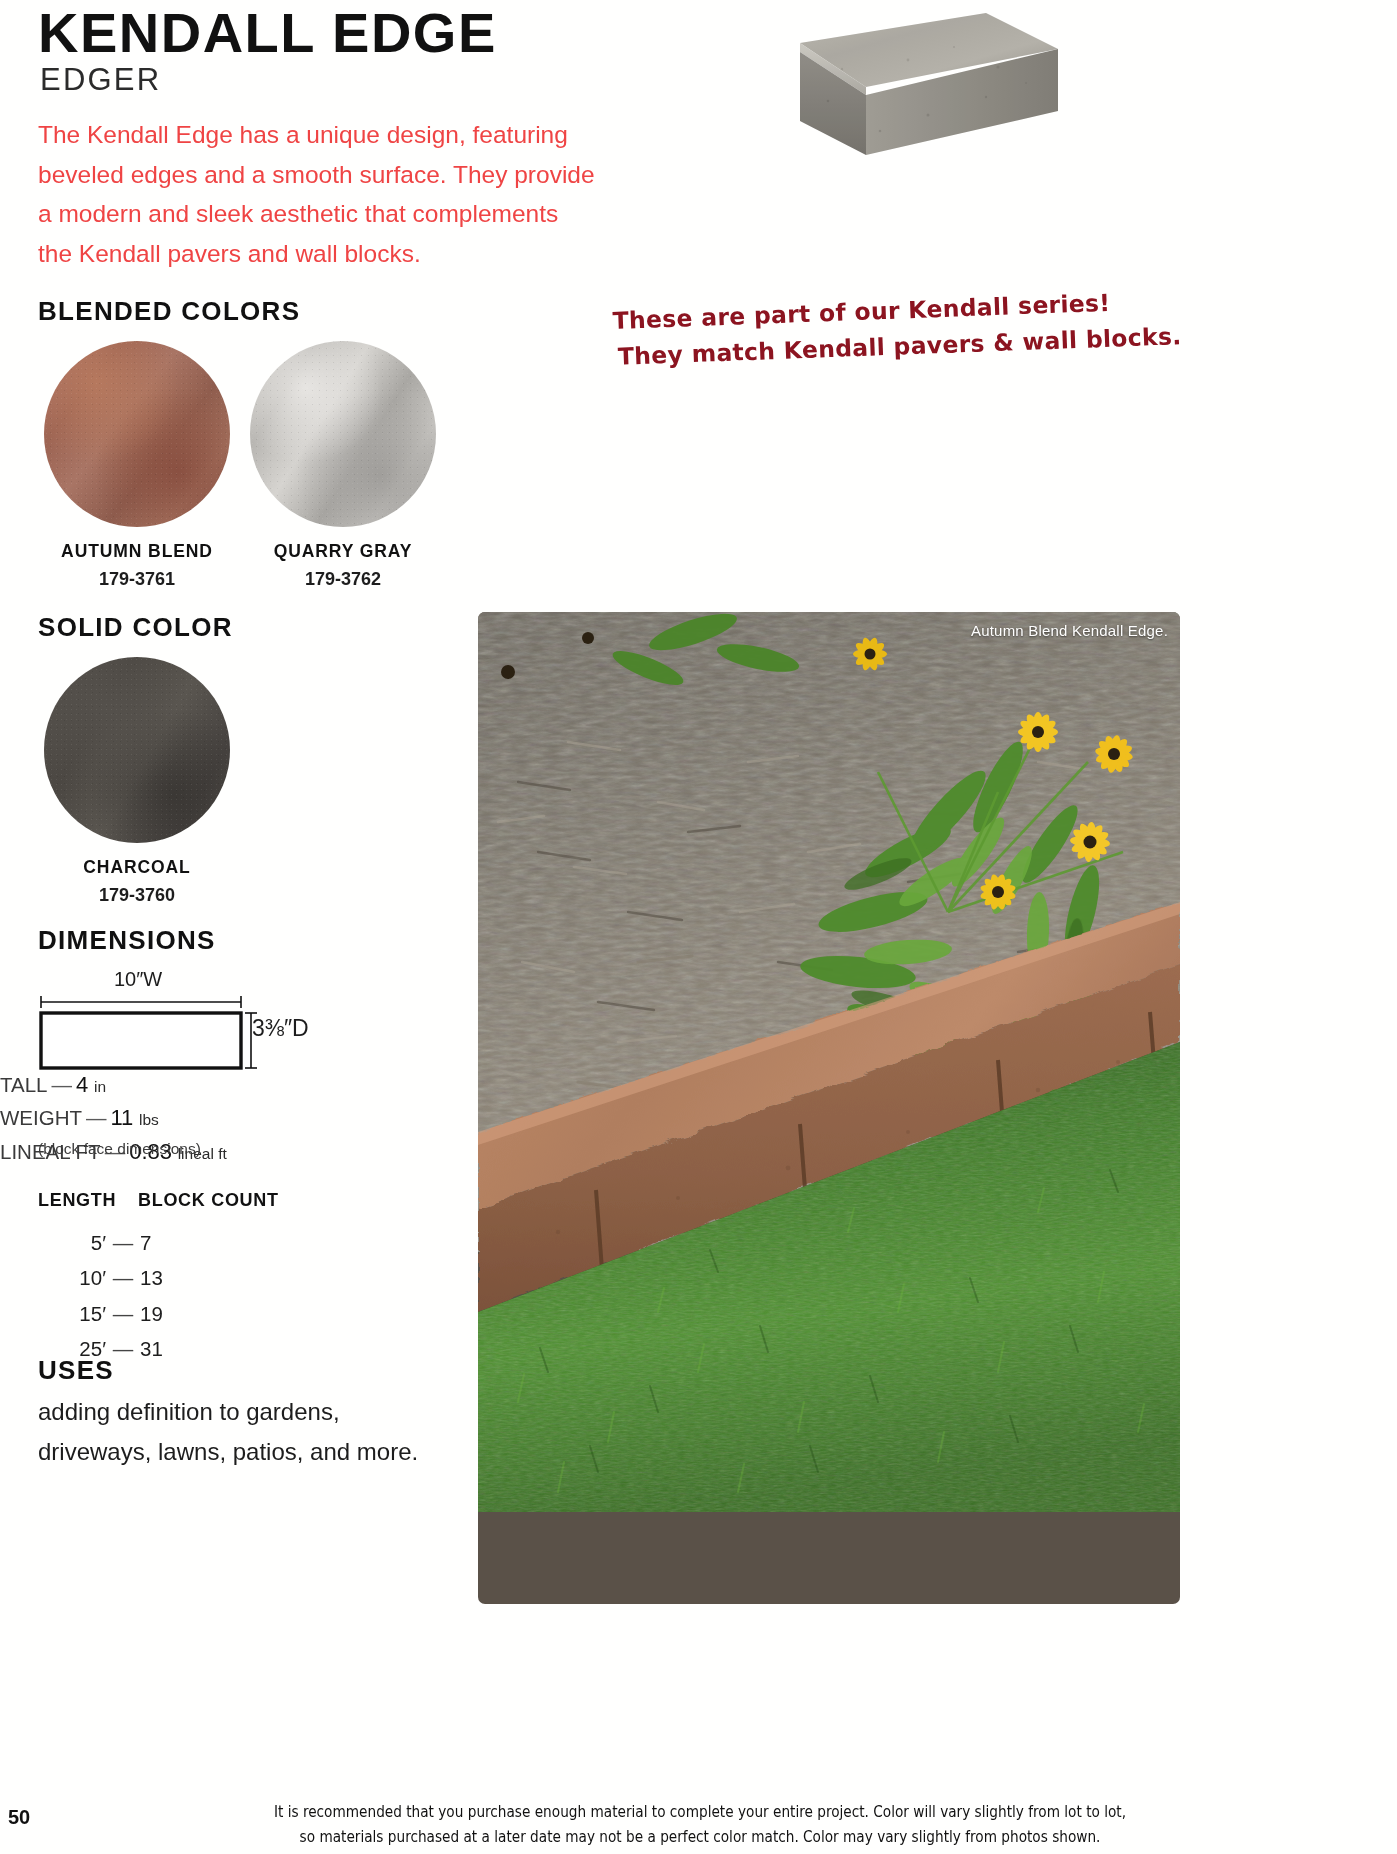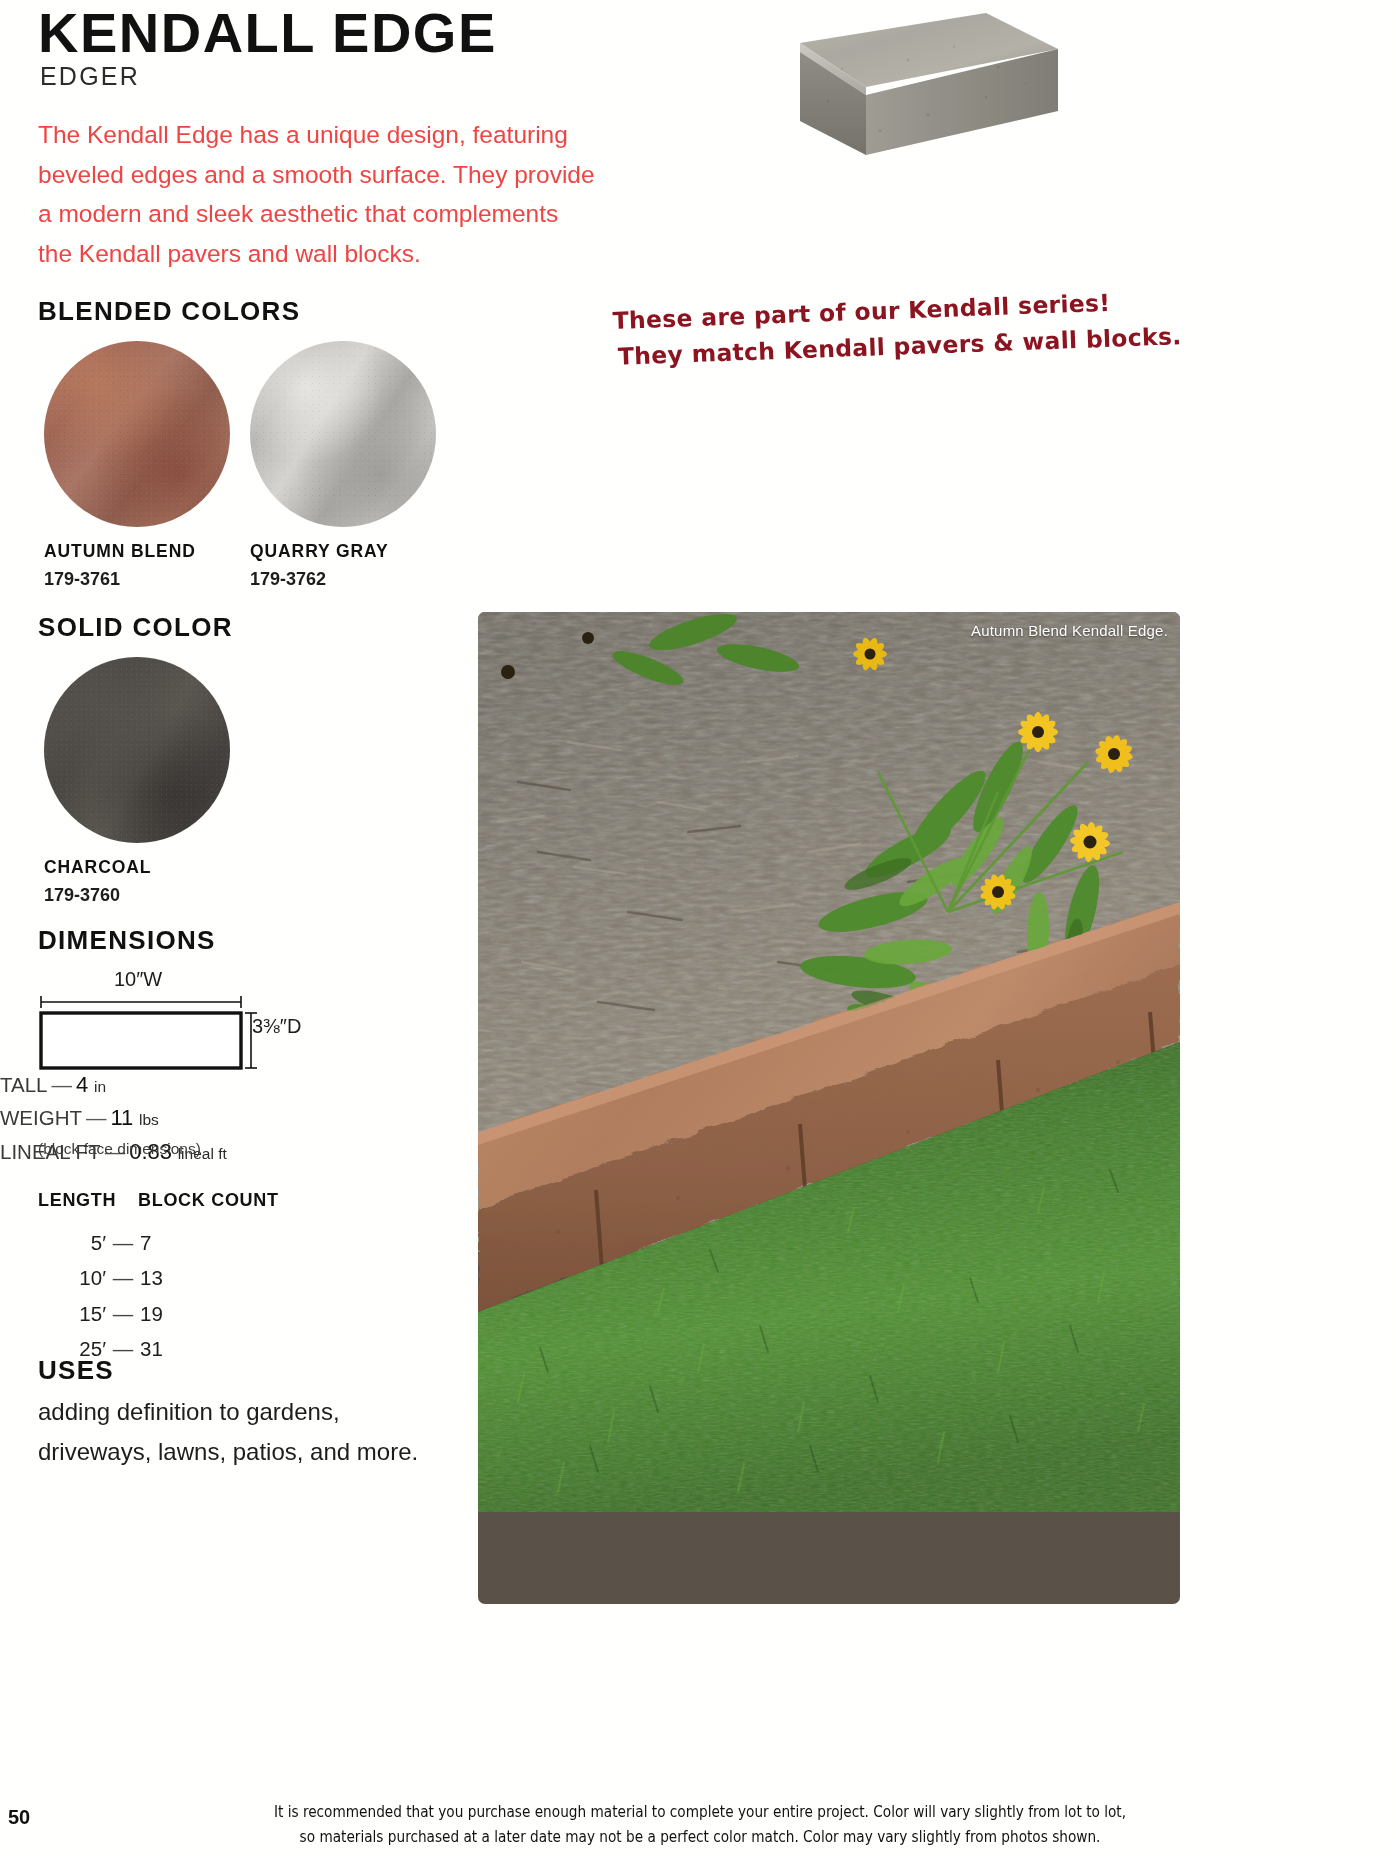--- a/index.html
+++ b/index.html
@@ -26,21 +26,21 @@
     left: 38px; top: 4px;
     font-size: 56px;
     font-weight: 700;
     letter-spacing: 1.5px;
     line-height: 1.05;
     color: #111111;
   }
   .subtitle {
     position: absolute;
     left: 40px; top: 62px;
-    font-size: 25px;
+    font-size: 31px;
     font-weight: 300;
     letter-spacing: 2.2px;
     color: #2b2b2b;
   }
 
   .intro {
     position: absolute;
     left: 38px; top: 115px;
     width: 560px;
     font-size: 24.5px;
@@ -80,21 +80,21 @@
     font-weight: 700;
     letter-spacing: 1.3px;
     color: #111;
   }
   #h-blended { left: 38px; top: 296px; }
   #h-solid   { left: 38px; top: 612px; }
   #h-dims    { left: 38px; top: 925px; }
   #h-uses    { left: 38px; top: 1355px; }
 
   
-  .swatch-wrap { position: absolute; text-align: left; }
+  .swatch-wrap { position: absolute; text-align: center; }
   .swatch {
     border-radius: 50%;
     position: relative;
     overflow: hidden;
   }
   .swatch-name {
     font-size: 17.5px;
     font-weight: 700;
     letter-spacing: 0.9px;
     margin-top: 14px;
@@ -154,21 +154,21 @@
     position: absolute;
     left: 0; top: 0; width: 200px;
     text-align: center;
     font-size: 20px;
     font-weight: 300;
     color: #1d1d1d;
   }
   .dim-label-d {
     position: absolute;
     left: 214px; top: 47px;
-    font-size: 20px;
+    font-size: 23px;
     font-weight: 300;
     color: #1d1d1d;
     white-space: nowrap;
   }
 
   
   .specs {
     position: absolute;
     left: 0; top: 1068px;
     width: 270px;

